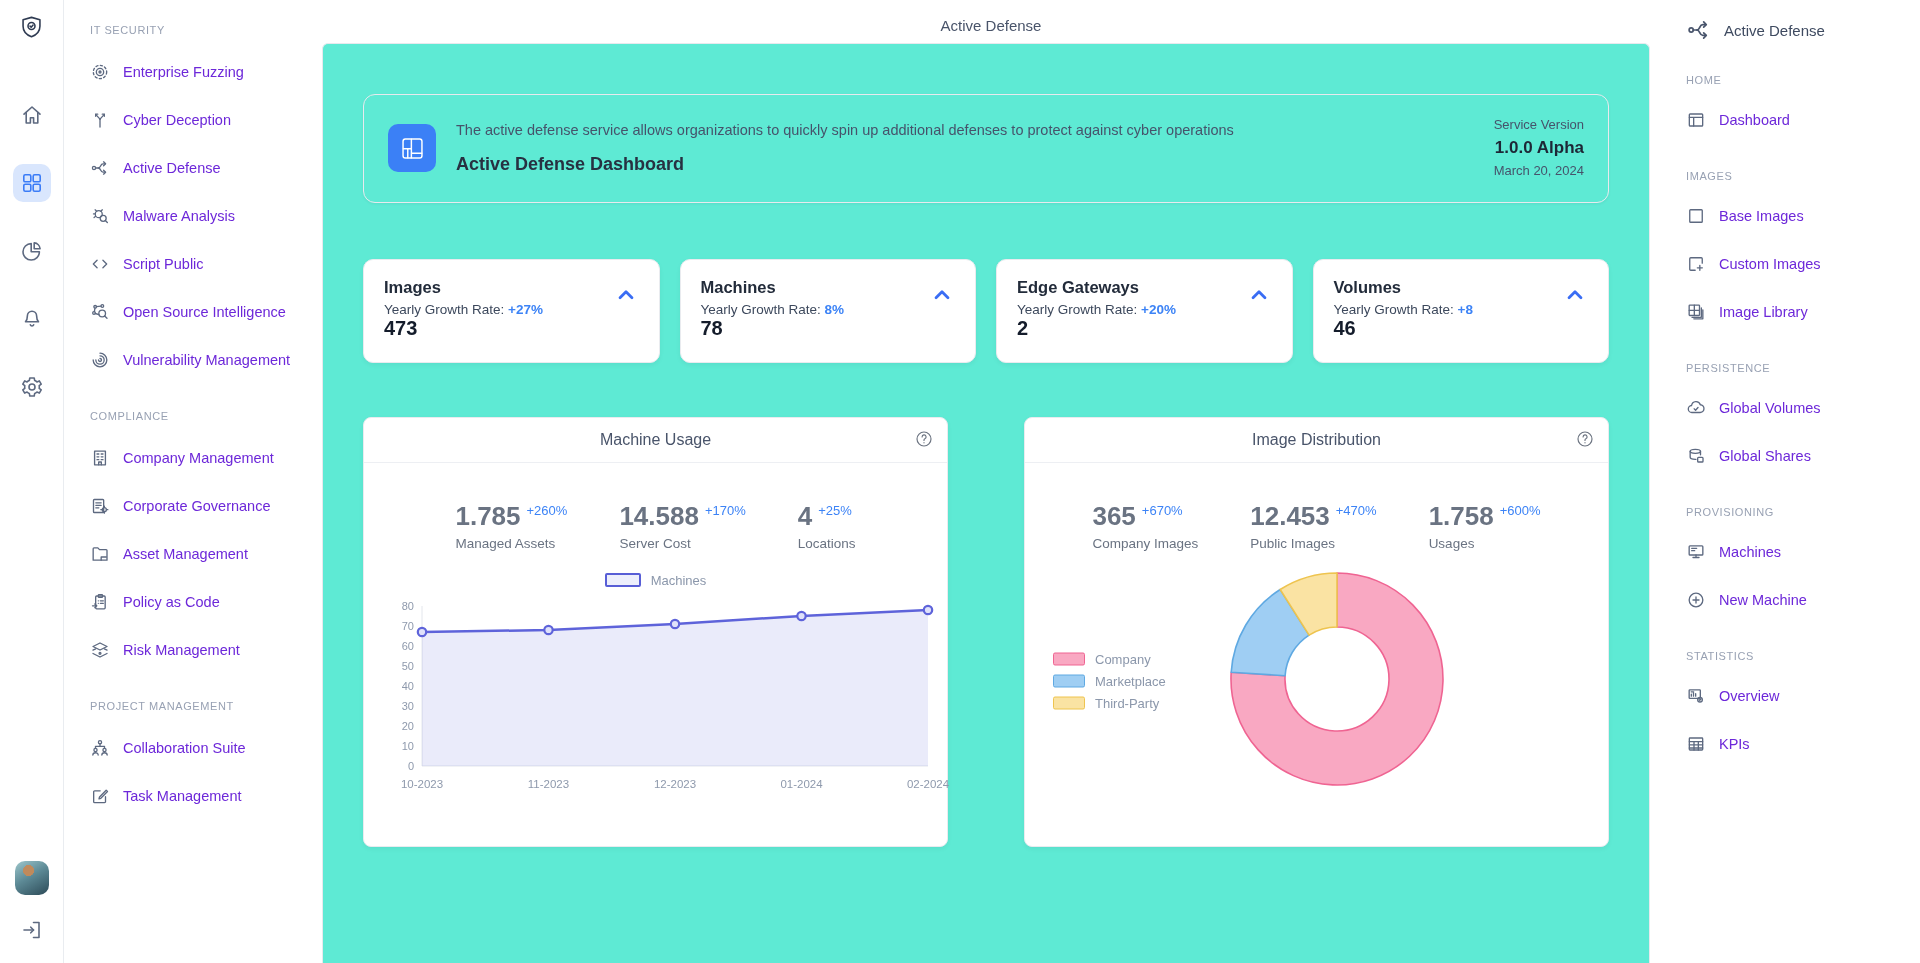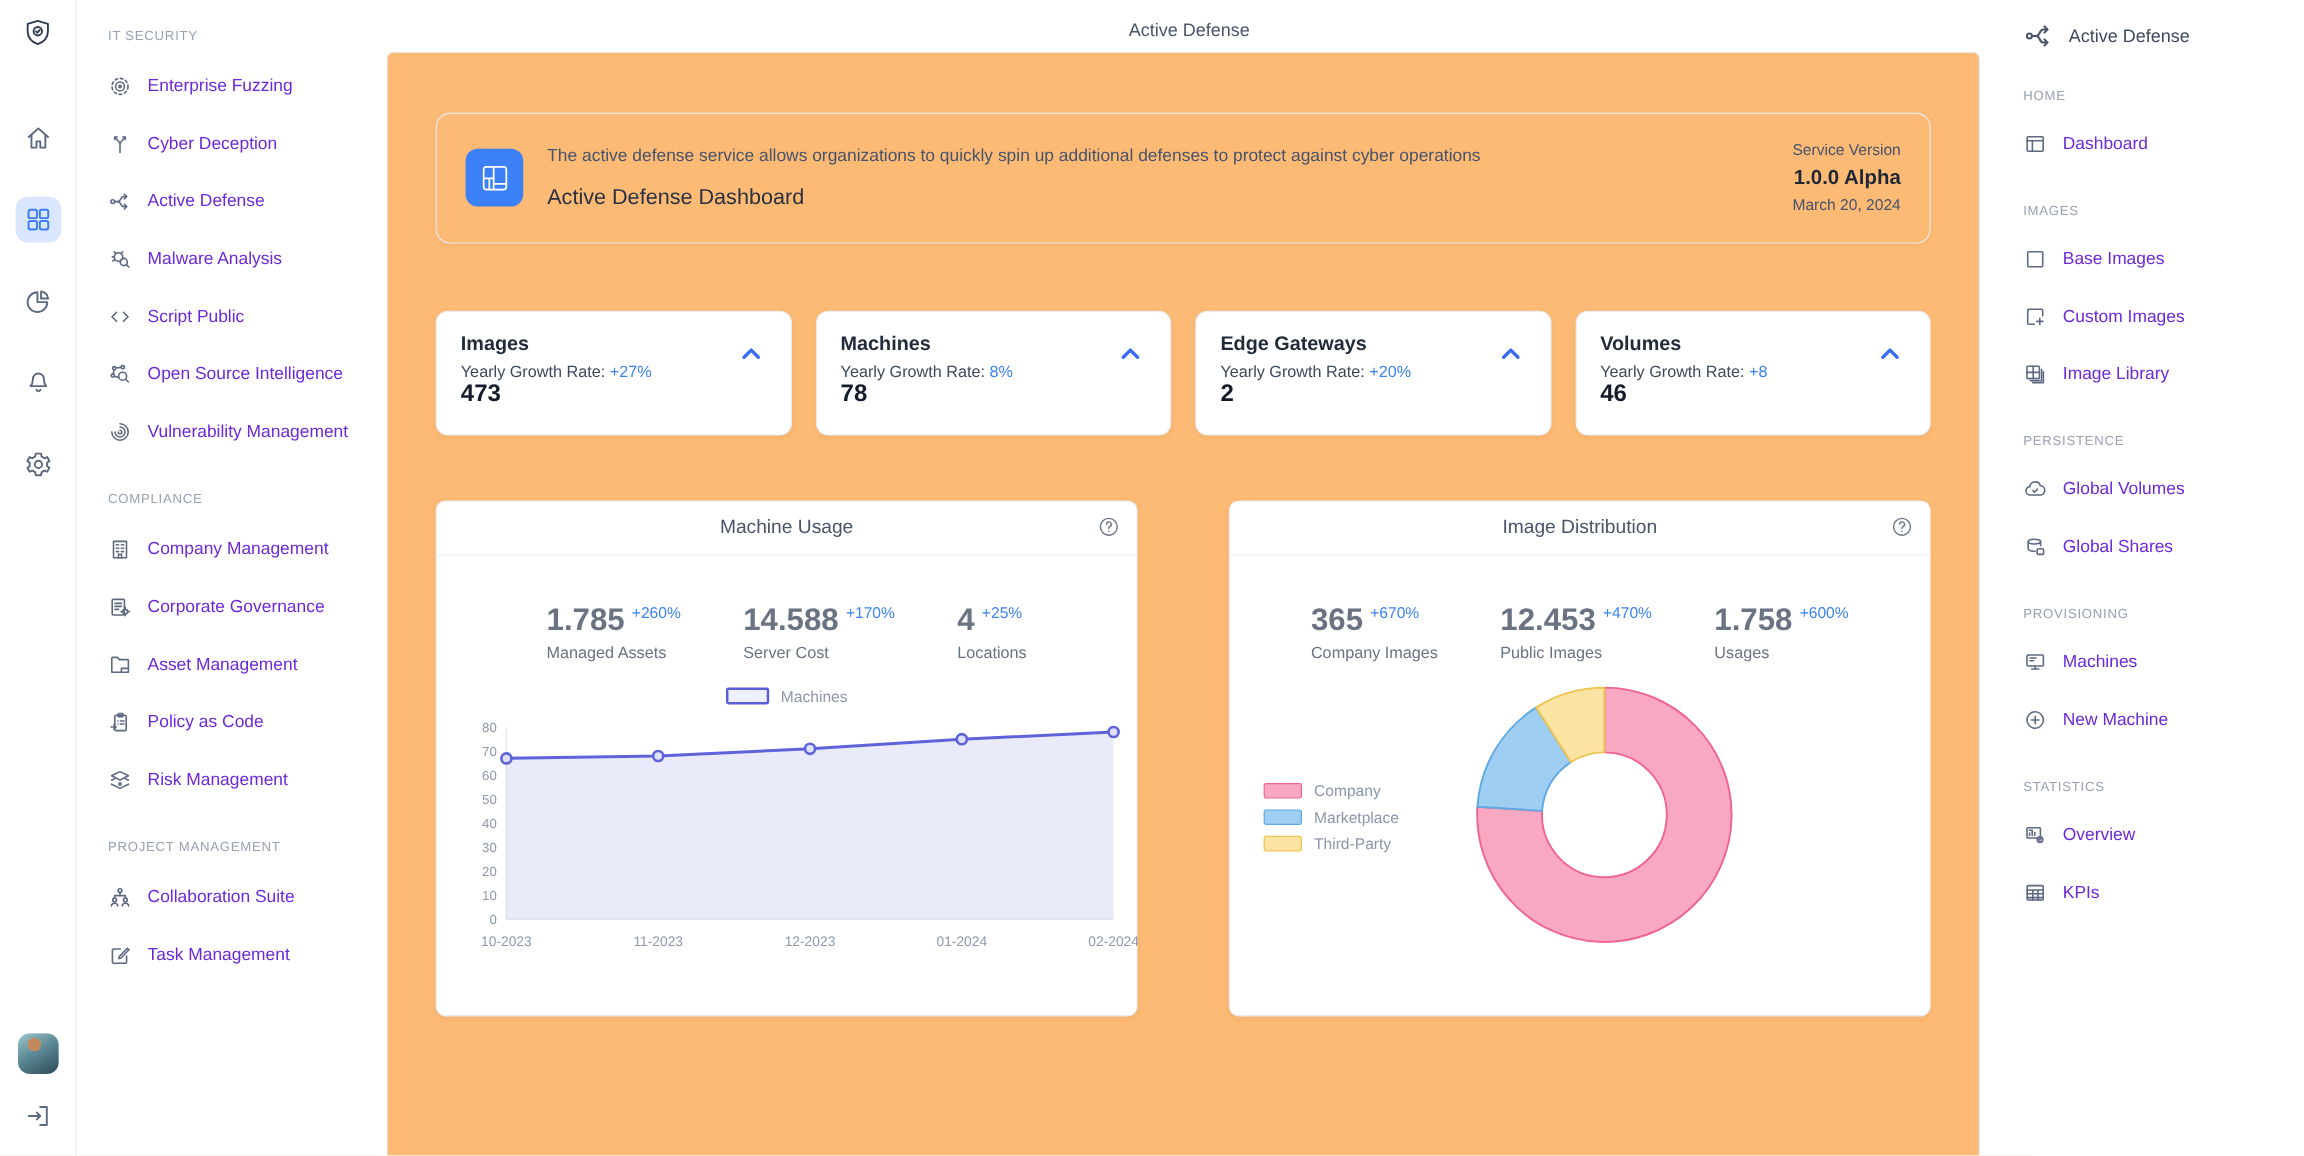--- a/index.html
+++ b/index.html
@@ -30,42 +30,42 @@
   .sidebar .sec-title { margin-top:8px; }
   .sidebar .sec-title ~ .sec-title, .side-item + .sec-title { margin-top:26px; }
   .side-item { height:48px; display:flex; align-items:center; gap:13px; cursor:pointer;
                font-size:14.5px; color:#6d28d9; }
   .side-item svg { width:20px; height:20px; color:#5d6980; flex:0 0 20px; }
 
   
   .main { flex:1 1 auto; min-width:0; display:flex; flex-direction:column; }
   .page-title { text-align:center; font-size:15px; color:#49546a; padding:17px 0 9px; }
   .content-card { flex:1; margin:0 14px 0 4px; border:1px solid #e7e9ee; border-bottom:none;
-                  border-radius:6px 6px 0 0; padding:50px 40px 0; overflow:hidden; background:#fdba74; }
+                  border-radius:6px 6px 0 0; padding:50px 40px 0; overflow:hidden; background:#5eead4; }
 
   
   .banner { display:flex; align-items:center; gap:20px; padding:20px 24px;
             border:1px solid #e8eaee; border-radius:12px; box-shadow:0 1px 3px rgba(16,24,40,.06); }
   .banner-icon { width:48px; height:48px; border-radius:10px; background:#3b80f6; flex:0 0 48px;
                  display:flex; align-items:center; justify-content:center; color:#fff; }
   .banner-icon svg { width:27px; height:27px; }
   .banner-desc { font-size:14.5px; color:#46536b; }
-  .banner-title { font-size:18px; font-weight:normal; color:#273142; margin-top:16px; }
+  .banner-title { font-size:18px; font-weight:bold; color:#273142; margin-top:16px; }
   .banner-version { margin-left:auto; text-align:right; line-height:1.55; }
   .sv-label { font-size:13px; color:#46536b; }
   .sv-value { font-size:17px; font-weight:bold; color:#1d2736; }
   .sv-date  { font-size:13px; color:#46536b; }
 
   
   .stats-row { display:flex; gap:20px; margin-top:56px; }
   .stat-card { flex:1; position:relative; border:1px solid #e9ebef; border-radius:10px;
                padding:18px 20px 22px; box-shadow:0 2px 5px rgba(16,24,40,.05); background:#fff; }
   .stat-card h3 { font-size:16.5px; color:#222b3a; font-weight:bold; }
   .stat-growth { font-size:13.5px; color:#3c485c; margin-top:5px; }
-  .stat-growth b { color:#3c83f6; font-weight:400;text-align:center; }
+  .stat-growth b { color:#3c83f6; font-weight:700;text-align:center; }
   .stat-value { font-size:20px; font-weight:bold; color:#141c2b; }
   .collapse-btn { position:absolute; right:18px; top:22px; width:30px; height:26px; border:none;
                   background:transparent; color:#3a6df4; cursor:pointer; }
   .collapse-btn svg { width:26px; height:26px; }
 
   
   .charts-row { display:flex; gap:76px; margin-top:54px; }
   .chart-card { width:calc(50% - 38px); border:1px solid #e9ebef; border-radius:8px; background:#fff;
                 box-shadow:0 2px 5px rgba(16,24,40,.05); min-height:430px; }
   .chart-head { position:relative; padding:13px 16px; border-bottom:1px solid #edeff3; text-align:center; }

